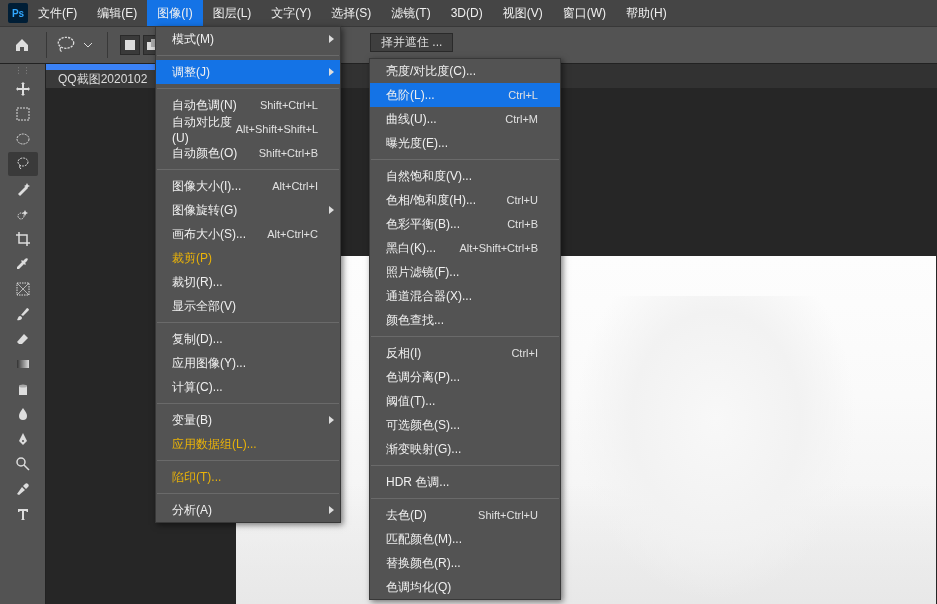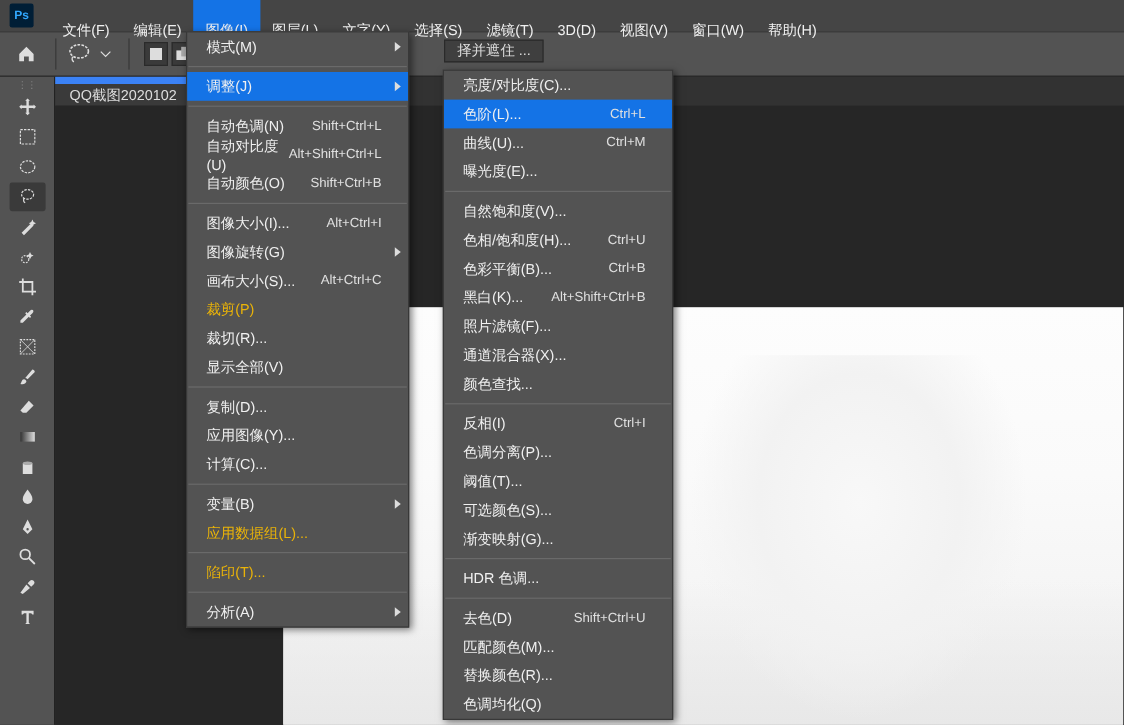--- a/index.html
+++ b/index.html
@@ -1,19 +1,19 @@
 <!DOCTYPE html>
 <html><head>
 <meta charset="utf-8">
 <style>
 *{margin:0;padding:0;box-sizing:border-box;font-family:"Microsoft YaHei",sans-serif;font-size:12px;user-select:none}
 body{background:#323232;width:937px;height:604px;overflow:hidden;color:#ddd}
 .menubar{height:26px;background:#454545;display:flex;align-items:center;padding-left:8px}
-.ps-logo{width:20px;height:20px;background:#001e36;color:#31a8ff;display:flex;align-items:center;justify-content:center;font-weight:bold;font-size:10px;border-radius:2px;margin-right:14px}
-.menubar-item{padding:12px 10px;height:26px;line-height:26px;color:#f0f0f0;cursor:pointer}
+.ps-logo{width:20px;height:20px;background:#001e36;color:#31a8ff;display:flex;align-items:center;justify-content:center;font-weight:bold;font-size:10px;border-radius:2px;}
+.menubar-item{padding:0 10px;height:26px;line-height:26px;color:#f0f0f0;cursor:pointer}
 .menubar-item.active{background:#1473e6}
 .optionbar{height:38px;background:#535353;border-top:1px solid #383838;border-bottom:1px solid #222;display:flex;align-items:center;padding-left:6px;gap:4px}
 .opt-home{width:16px;height:16px;margin:0 8px}
 .opt-sep{width:1px;height:26px;background:#383838;margin:0 4px}
 .opt-lasso{width:22px;height:22px;display:flex;align-items:center;justify-content:center}
 .opt-chev{width:10px;height:10px;margin-left:2px;margin-right:6px}
 .opt-squares{display:flex;gap:3px;margin-left:4px}
 .opt-sq{width:20px;height:20px;background:#3a3a3a;border:1px solid #2a2a2a;display:flex;align-items:center;justify-content:center}
 .opt-maskbtn{margin-left:auto;margin-right:380px;background:#3f3f3f;border:1px solid #2a2a2a;padding:0 10px;color:#ddd}
 .opt-maskbtn.vis{position:absolute;left:370px;top:33px}
@@ -222,21 +222,21 @@
       <span>调整(J)</span>
       <span class="arr"></span>
     </div>
     <div class="msep"></div>
     <div class="mi">
       <span>自动色调(N)</span>
       <span class="sc">Shift+Ctrl+L</span>
     </div>
     <div class="mi">
       <span>自动对比度(U)</span>
-      <span class="sc">Alt+Shift+Ctrl+L</span>
+      <span class="sc">Alt+Shift+Shift+L</span>
     </div>
     <div class="mi">
       <span>自动颜色(O)</span>
       <span class="sc">Shift+Ctrl+B</span>
     </div>
     <div class="msep"></div>
     <div class="mi">
       <span>图像大小(I)...</span>
       <span class="sc">Alt+Ctrl+I</span>
     </div>

